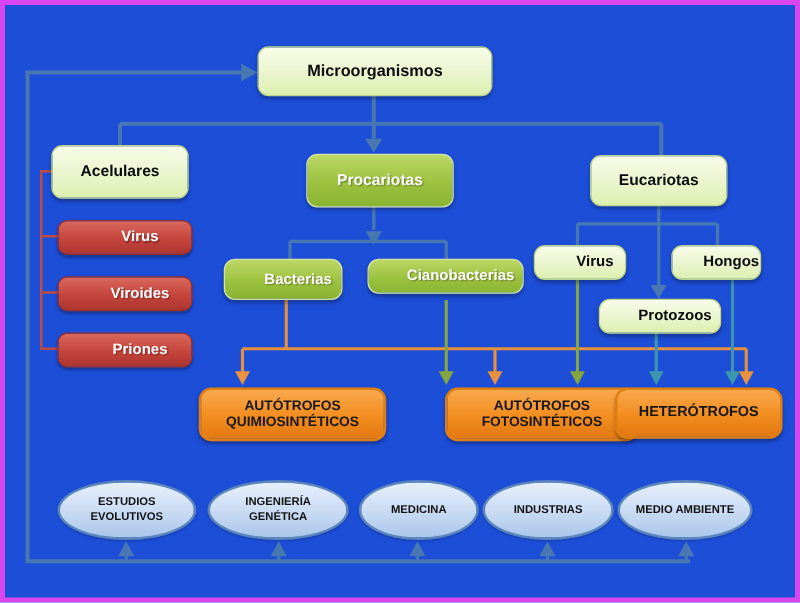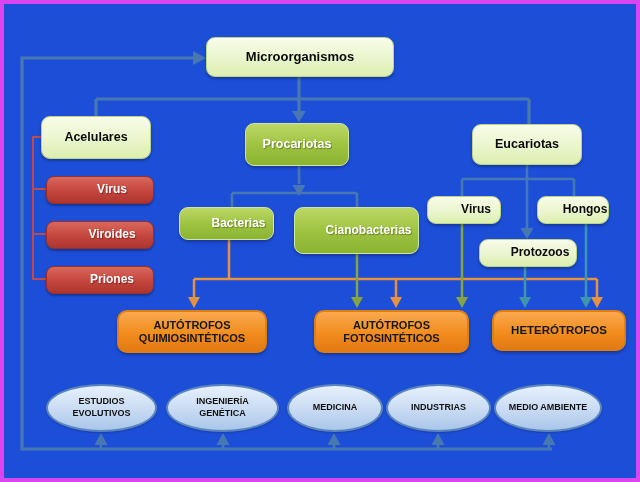--- a/index.html
+++ b/index.html
@@ -39,21 +39,21 @@
     border:2px solid #e07f10;color:#161616;border-radius:10px;
     box-shadow:0 2px 3px rgba(0,0,0,.3);
   }
   .ellipse{
     border-radius:50%;
     background:linear-gradient(180deg,#e7f0fb 0%,#c8daf3 55%,#a9c6ea 100%);
     border:2px solid #5b86bc;color:#111111;font-size:9px;line-height:1.3;
     box-shadow:0 1px 2px rgba(0,0,0,.2);padding:0 8px;
   }
   .f13{font-size:13px;} .f125{font-size:12.5px;} .f12{font-size:12px;padding-left:24px;}
-  .f115{font-size:11.5px;} .f11{font-size:11px;}
+  .f115{font-size:11.5px;} .f11{font-size:11px;margin-left:42px;}
   .s-blue{stroke:var(--blue);stroke-width:3.2;fill:none;}
   .s-blue-thin{stroke:var(--blue);stroke-width:2.6;fill:none;}
   .s-orange{stroke:var(--orange);stroke-width:2.5;fill:none;}
   .s-olive{stroke:var(--olive);stroke-width:2.5;fill:none;}
   .s-teal{stroke:var(--teal);stroke-width:2.5;fill:none;}
   .s-red{stroke:var(--red);stroke-width:2;fill:none;}
   .a-blue{fill:var(--blue);} .a-orange{fill:var(--orange);}
   .a-olive{fill:var(--olive);} .a-teal{fill:var(--teal);}
 </style>
 </head>
@@ -124,27 +124,27 @@
   <div class="node red f12" style="left:42px;top:172px;width:108px;height:28px;">
     <span>Virus</span>
   </div>
   <div class="node red f12" style="left:42px;top:217px;width:108px;height:28px;">
     <span>Viroides</span>
   </div>
   <div class="node red f12" style="left:42px;top:262px;width:108px;height:28px;">
     <span>Priones</span>
   </div>
 
-  <div class="node rounded green f125" style="left:241px;top:119px;width:104px;height:43px;">
+  <div class="node rounded green f125" style="left:241px;top:119px;width:118px;height:43px;">
     <span>Procariotas</span>
   </div>
   <div class="node rounded green f12" style="left:175px;top:203px;width:95px;height:33px;">
     <span>Bacterias</span>
   </div>
-  <div class="node rounded green f12" style="left:290px;top:203px;width:125px;height:47px;text-align:right;">
+  <div class="node rounded green f12" style="left:290px;top:203px;width:125px;height:28px;text-align:right;">
     <span>Cianobacterias</span>
   </div>
 
   <div class="node rounded lightgreen f125" style="left:468px;top:120px;width:110px;height:41px;justify-content:center;">
     <span>Eucariotas</span>
   </div>
   <div class="node rounded lightgreen f12" style="left:423px;top:192px;width:74px;height:28px;">
     <span>Virus</span>
   </div>
   <div class="node rounded lightgreen f12" style="left:533px;top:192px;width:72px;height:28px;">

